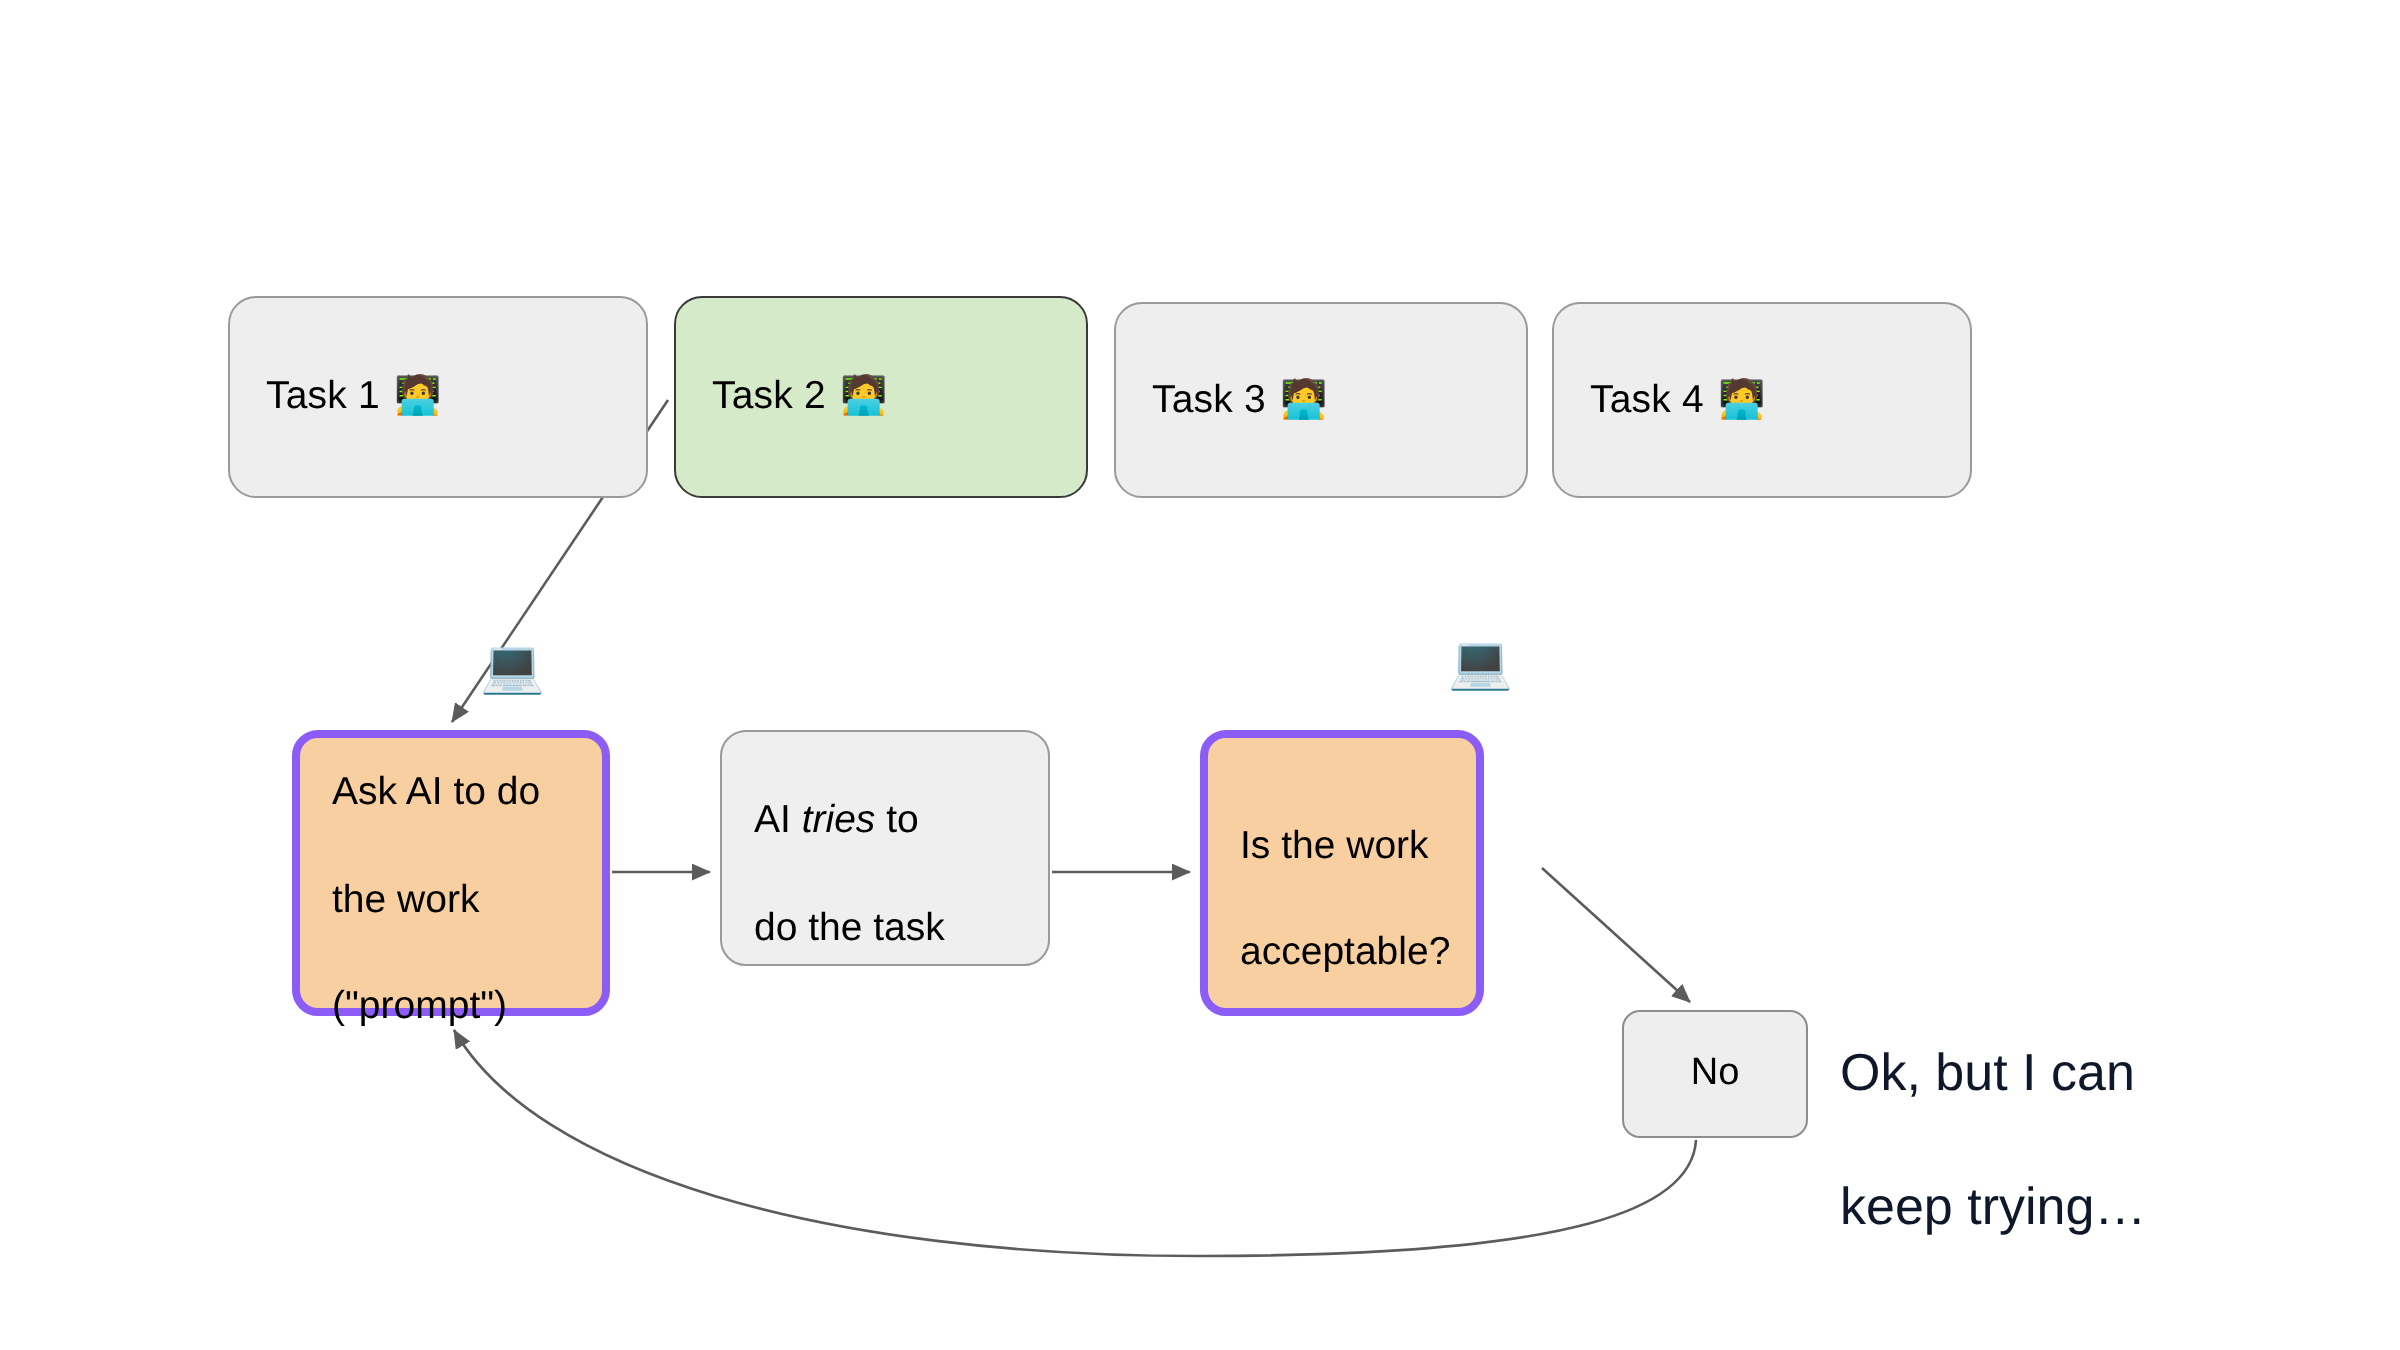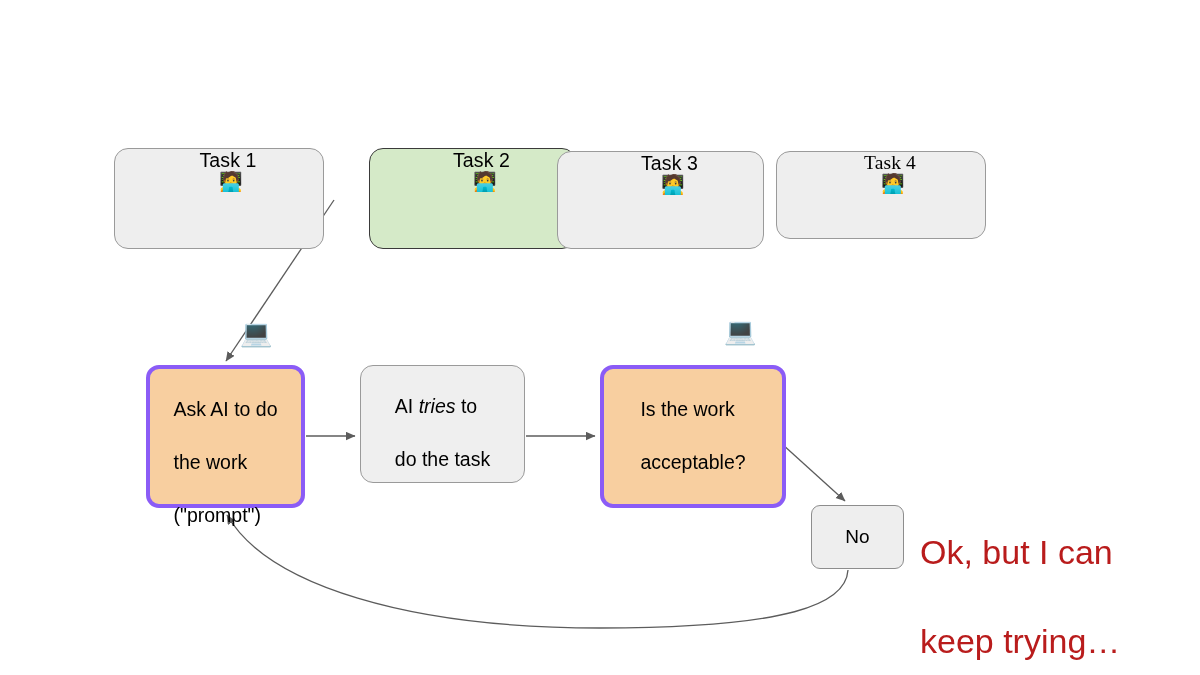--- a/index.html
+++ b/index.html
@@ -28,21 +28,20 @@
     pointer-events: none;
   }
 
   
   .node {
     position: absolute;
     box-sizing: border-box;
     display: flex;
     align-items: center;
     border-radius: 12px;
-    flex-direction: column;
   }
   .node .label {
     display: block;
     white-space: pre-line;
   }
 
   
   .task-node {
     background: #eeeeee;
     border: 1px solid #9a9a9a;
@@ -98,22 +97,22 @@
 
   .laptop-emoji {
     position: absolute;
     font-size: 26px;
     line-height: 1;
     user-select: none;
   }
 
   .red-note {
     position: absolute;
-    color: #b91c1c;
-    font-size: 34px;
+    color: #0f172a;
+    font-size: 26px;
     line-height: 1.30;
     white-space: pre-line;
   }
 </style>
 </head>
 <body>
 
 <div id="canvas">
 
   <svg class="arrow-layer" viewBox="0 0 1200 675" width="1200" height="675" xmlns="http://www.w3.org/2000/svg">
@@ -145,31 +144,31 @@
     <g>
       <path d="M848,570 C846,604 790,628 600,628 C410,628 268,586 227,515" fill="none" stroke="#5c5c5c" stroke-width="1.3" marker-end="url(#ah)"></path>
     </g>
   </svg>
 
   <div class="node task-node" style="left:114px; top:148px; width:210px; height:101px;">
     <span class="label">Task 1</span>
     <span class="task-emoji">🧑‍💻</span>
   </div>
 
-  <div class="node task-node selected" style="left:337px; top:148px; width:207px; height:101px;margin-left:32px;">
+  <div class="node task-node selected" style="left:337px; top:148px; width:207px; height:101px;">
     <span class="label">Task 2</span>
     <span class="task-emoji">🧑‍💻</span>
   </div>
 
   <div class="node task-node" style="left:557px; top:151px; width:207px; height:98px;">
     <span class="label">Task 3</span>
     <span class="task-emoji">🧑‍💻</span>
   </div>
 
-  <div class="node task-node" style="left:776px; top:151px; width:210px; height:88px;font-family:Liberation Serif, serif;">
+  <div class="node task-node" style="left:776px; top:151px; width:210px; height:98px;">
     <span class="label">Task 4</span>
     <span class="task-emoji">🧑‍💻</span>
   </div>
 
   <span class="laptop-emoji" style="left:240px; top:320px;">💻</span>
   <span class="laptop-emoji" style="left:724px; top:318px;">💻</span>
 
   <div class="node flow-node orange" style="left:146px; top:365px; width:159px; height:143px;">
     <span class="label">
       <span>Ask AI to do</span><br>
@@ -178,21 +177,21 @@
     </span>
   </div>
 
   <div class="node flow-node grey" style="left:360px; top:365px; width:165px; height:118px;">
     <span class="label">
       <span>AI </span><i>tries</i><span> to</span><br>
       <span>do the task</span>
     </span>
   </div>
 
-  <div class="node flow-node orange" style="left:600px; top:365px; width:186px; height:143px;">
+  <div class="node flow-node orange" style="left:600px; top:365px; width:142px; height:143px;">
     <span class="label">
       <span>Is the work</span><br>
       <span>acceptable?</span>
     </span>
   </div>
 
   <div class="node no-node" style="left:811px; top:505px; width:93px; height:64px;">
     <span class="label">No</span>
   </div>
 

